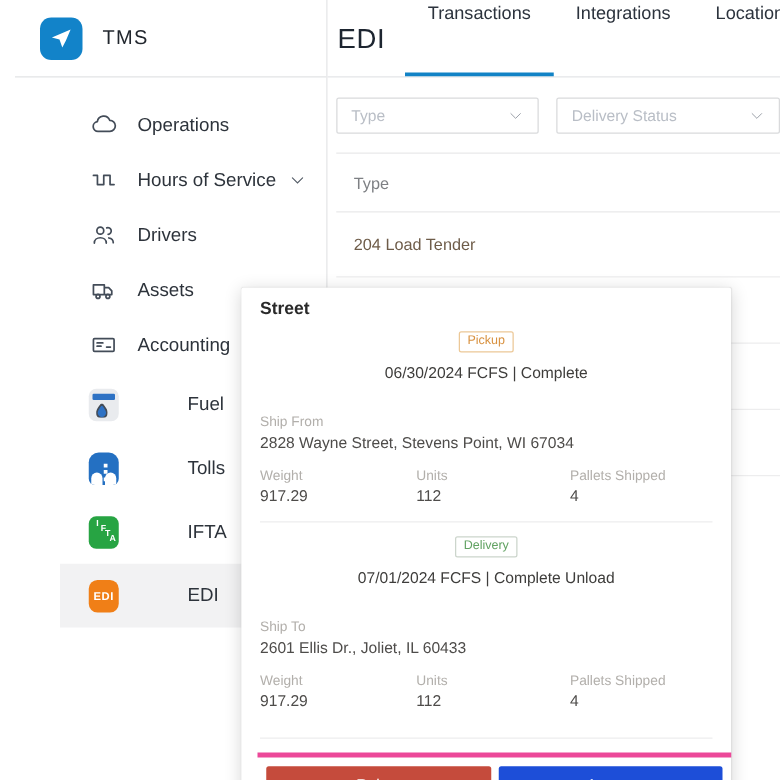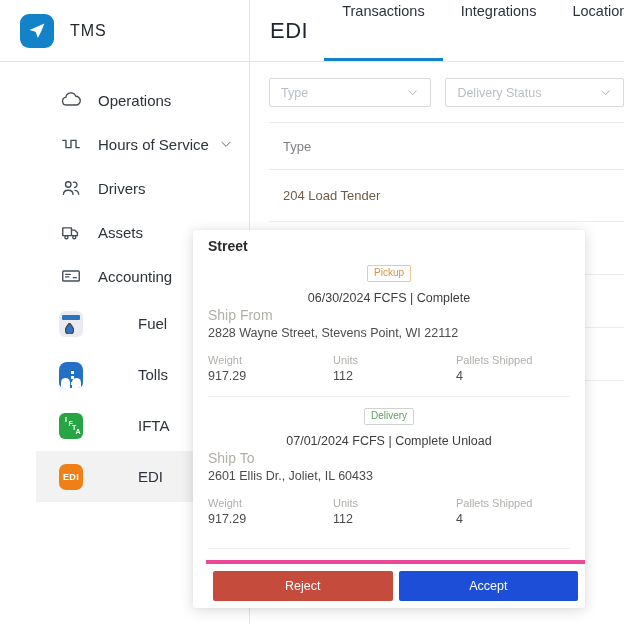--- a/index.html
+++ b/index.html
@@ -2,21 +2,21 @@
 <html><head>
 <meta charset="utf-8">
 <style>
   * { margin:0; padding:0; box-sizing:border-box; }
   html,body { width:624px; height:624px; }
   body {
     font-family:"Liberation Sans","DejaVu Sans",sans-serif;
     background:#fff; color:#2d333b; overflow:hidden; position:relative;
   }
   
-  .sidebar { position:absolute; left:0; top:0; width:250px; height:624px;
+  .sidebar { position:absolute; left:12px; top:0; width:250px; height:624px;
     background:#fff; border-right:1px solid #e5e6e8; z-index:2; }
   .side-header { height:62px; border-bottom:1px solid #e2e3e5;
     display:flex; align-items:center; padding-left:20px; }
   .logo-box { width:34px; height:34px; border-radius:9px; background:#1283c9;
     display:flex; align-items:center; justify-content:center; flex:0 0 auto; }
   .logo-text { margin-left:16px; font-size:16px; letter-spacing:1px; color:#22272e; }
   .nav { padding-top:16px;padding-left:36px; }
   .nav-item { display:flex; align-items:center; height:44px; padding:0 16px 0 23px;
     cursor:pointer; }
   .nav-item.lg { height:51px;gap:40px; }
@@ -72,21 +72,21 @@
     border-radius:2px; box-shadow:0 2px 14px rgba(0,0,0,.16), 0 0 1px rgba(0,0,0,.1);
     z-index:10; }
   .popup-body { padding:8px 15px 0 15px; }
   .popup-title { font-size:14px; font-weight:bold; color:#2a2a2a; }
   .stop-head { display:flex; align-items:center; gap:9px; margin-top:11px;flex-direction:column; }
   .badge { font-size:10px; padding:2px 6px 3px; border-radius:2px; background:#fff;
     line-height:1; }
   .badge-pickup { color:#d8913f; border:1px solid #ecc897; }
   .badge-delivery { color:#61a262; border:1px solid #ccd5cc; }
   .schedule { font-size:12.5px; color:#3e3d3b; }
-  .addr-label { margin-top:2px; font-size:14px; color:#b2afab; }
+  .addr-label { margin-top:27px; font-size:11px; color:#b2afab; }
   .addr { margin-top:3px; font-size:12.5px; color:#4e4c4a; }
   .stats { display:grid; grid-template-columns:125px 123px 1fr; margin-top:14px; }
   .stat-label { font-size:11px; color:#b2afab; }
   .stat-value { margin-top:3px; font-size:12.5px; color:#4e4c4a; }
   .stop-divider { border-top:1px solid #ededee; margin-top:13px; }
   .stop-divider.last { margin-top:22px; }
   .popup-footer { margin-top:11px; border-top:4px solid #ec4899; padding:7px;
     display:flex; gap:6px;margin-left:13px; }
   .btn { flex:1; height:30px; border:none; border-radius:2px; color:#fff;
     font-size:12.5px; font-family:inherit; cursor:pointer; }
@@ -259,21 +259,21 @@
 
 <div class="popup">
   <div class="popup-body">
     <div class="popup-title">Street</div>
 
     <div class="stop-head">
       <span class="badge badge-pickup">Pickup</span>
       <span class="schedule">06/30/2024 FCFS | Complete</span>
     </div>
     <div class="addr-label">Ship From</div>
-    <div class="addr">2828 Wayne Street, Stevens Point, WI 22112</div>
+    <div class="addr">2828 Wayne Street, Stevens Point, WI 67034</div>
     <div class="stats">
       <div>
         <div class="stat-label">Weight</div>
         <div class="stat-value">917.29</div>
       </div>
       <div>
         <div class="stat-label">Units</div>
         <div class="stat-value">112</div>
       </div>
       <div>

